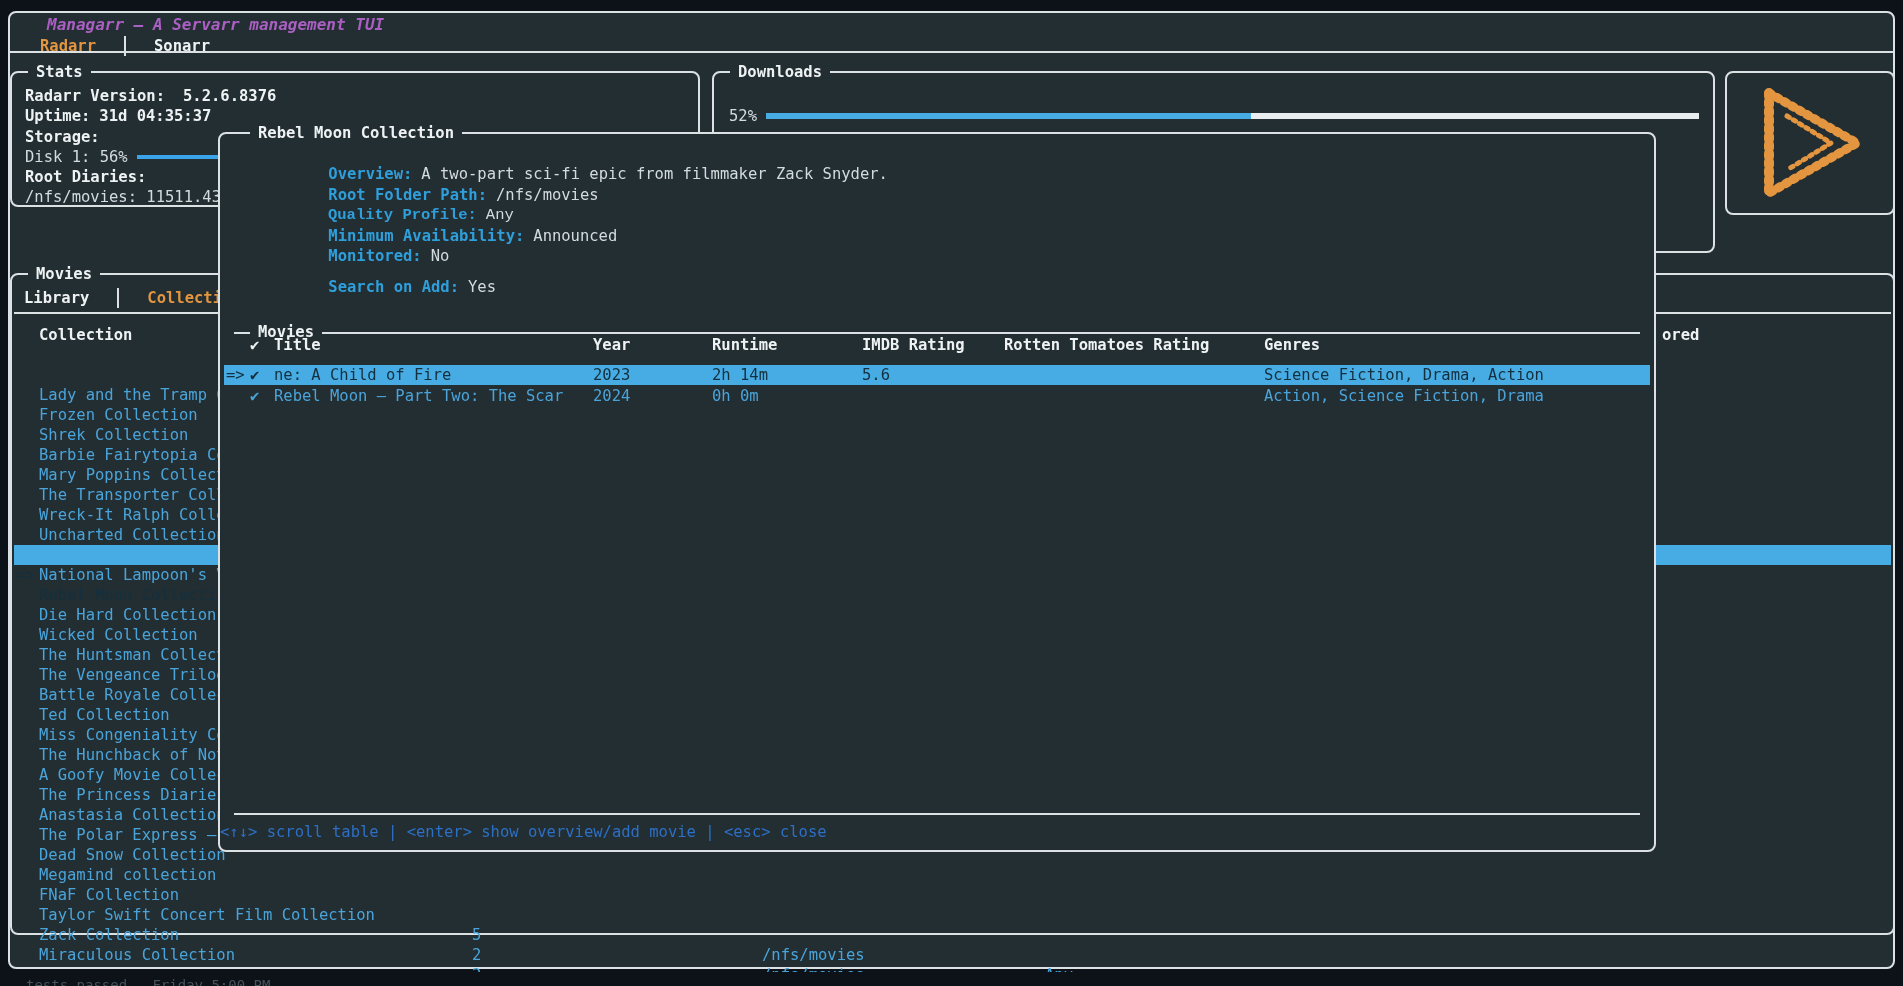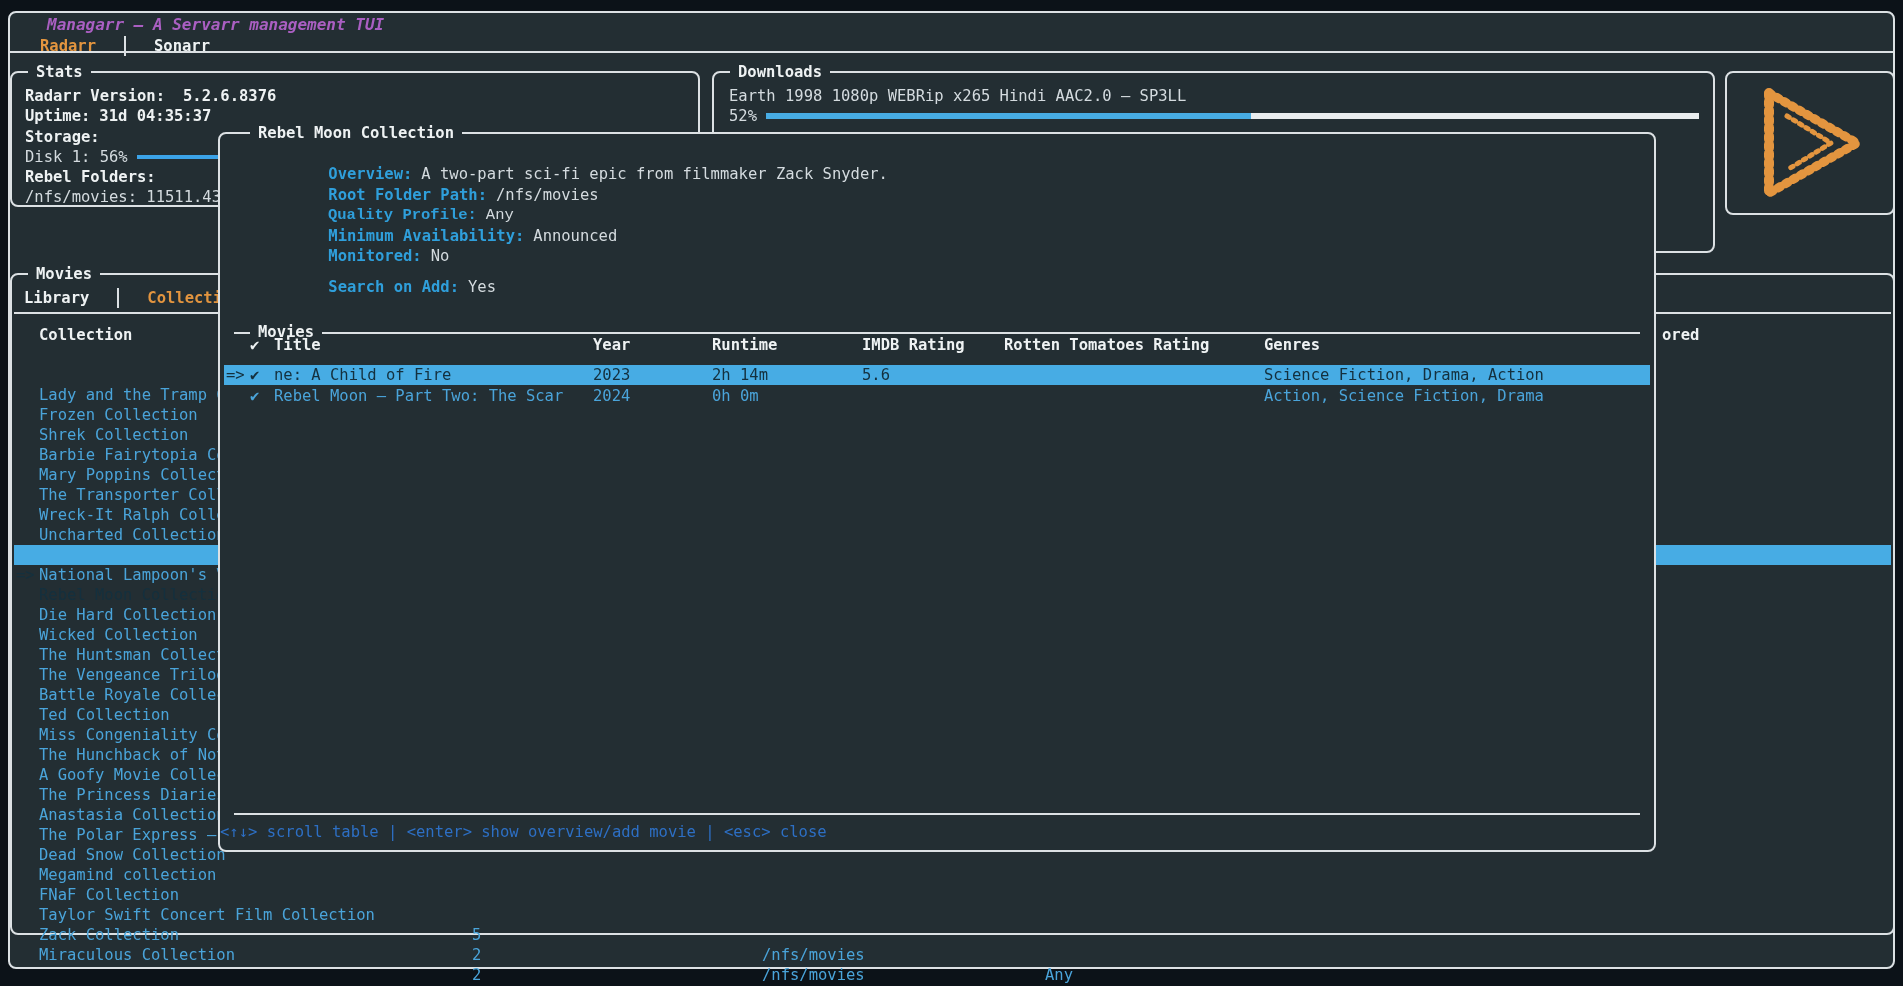--- a/index.html
+++ b/index.html
@@ -85,27 +85,26 @@
 
   <div class="panel" id="stats">
     <div class="chip">Stats</div>
     <div class="line" style="left:13px;top:13px"><span class="b">Radarr Version:</span><span class="b" style="margin-left:18px">5.2.6.8376</span></div>
     <div class="line" style="left:13px;top:33px"><span class="b">Uptime:</span><span class="b" style="margin-left:9px">31d 04:35:37</span></div>
     <div class="line b" style="left:13px;top:54px">Storage:</div>
     <div class="line gaugeline" style="left:13px;top:74px">
       <span>Disk 1: 56%</span>
       <span class="gauge-track"><span class="gauge-fill" style="width:56%"></span></span>
     </div>
-    <div class="line b" style="left:13px;top:94px">Rebel Folders:</div>
+    <div class="line b" style="left:13px;top:94px">Root Diaries:</div>
     <div class="line" style="left:13px;top:114px">/nfs/movies: 11511.43 GB</div>
   </div>
 
   <div class="panel" id="downloads">
     <div class="chip">Downloads</div>
-    <div class="line" style="left:15px;top:13px">Earth 1998 1080p WEBRip x265 Hindi AAC2.0 – SP3LL</div>
     <div class="line gaugeline" style="left:15px;top:33px;right:8px">
       <span>52%</span>
       <span class="dl-track"><span class="dl-fill" style="width:52%"></span></span>
     </div>
   </div>
 
   <div class="panel" id="logo-panel">
     <svg width="126" height="114" viewBox="0 0 126 114">
       <g fill="none" stroke="#e3953f" stroke-linecap="round" stroke-linejoin="round">
         <path d="M22 7 L22 107" stroke-width="10" stroke-dasharray="3.2 5.4"></path>
@@ -422,13 +421,16 @@
           <span class="tc5"></span>
           <span class="tc6"></span>
           <span class="tc7">Action, Science Fiction, Drama</span>
         </div>
       </div>
 
     <div class="sub-line" style="top:679px"></div>
     <div class="modal-help">&lt;↑↓&gt; scroll table | &lt;enter&gt; show overview/add movie | &lt;esc&gt; close</div>
   </div>
 
+  <div class="statusbar">
+    <span>tests passed   Friday 5:00 PM</span>
+  </div>
 </div>
 
 </body></html>

